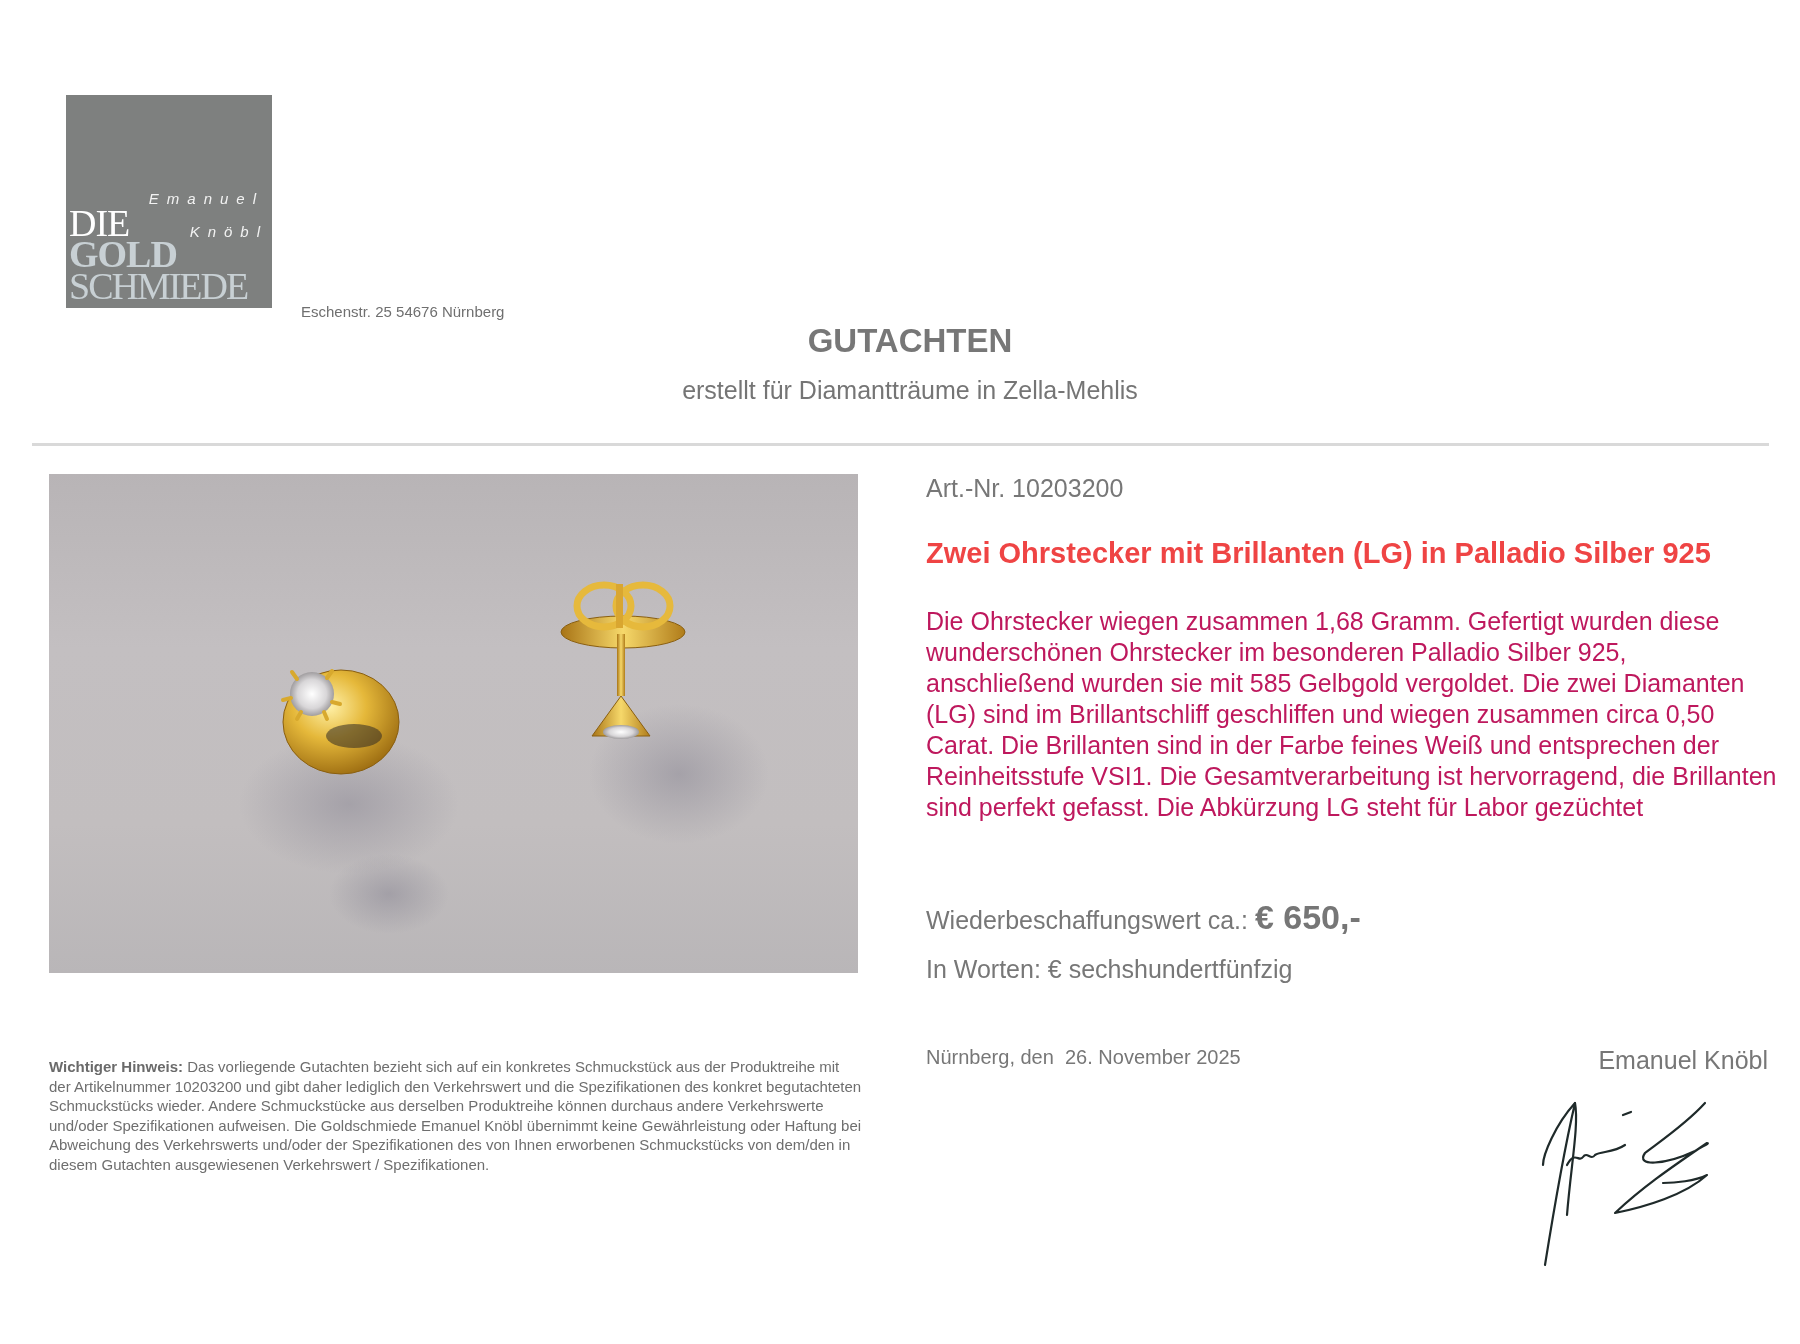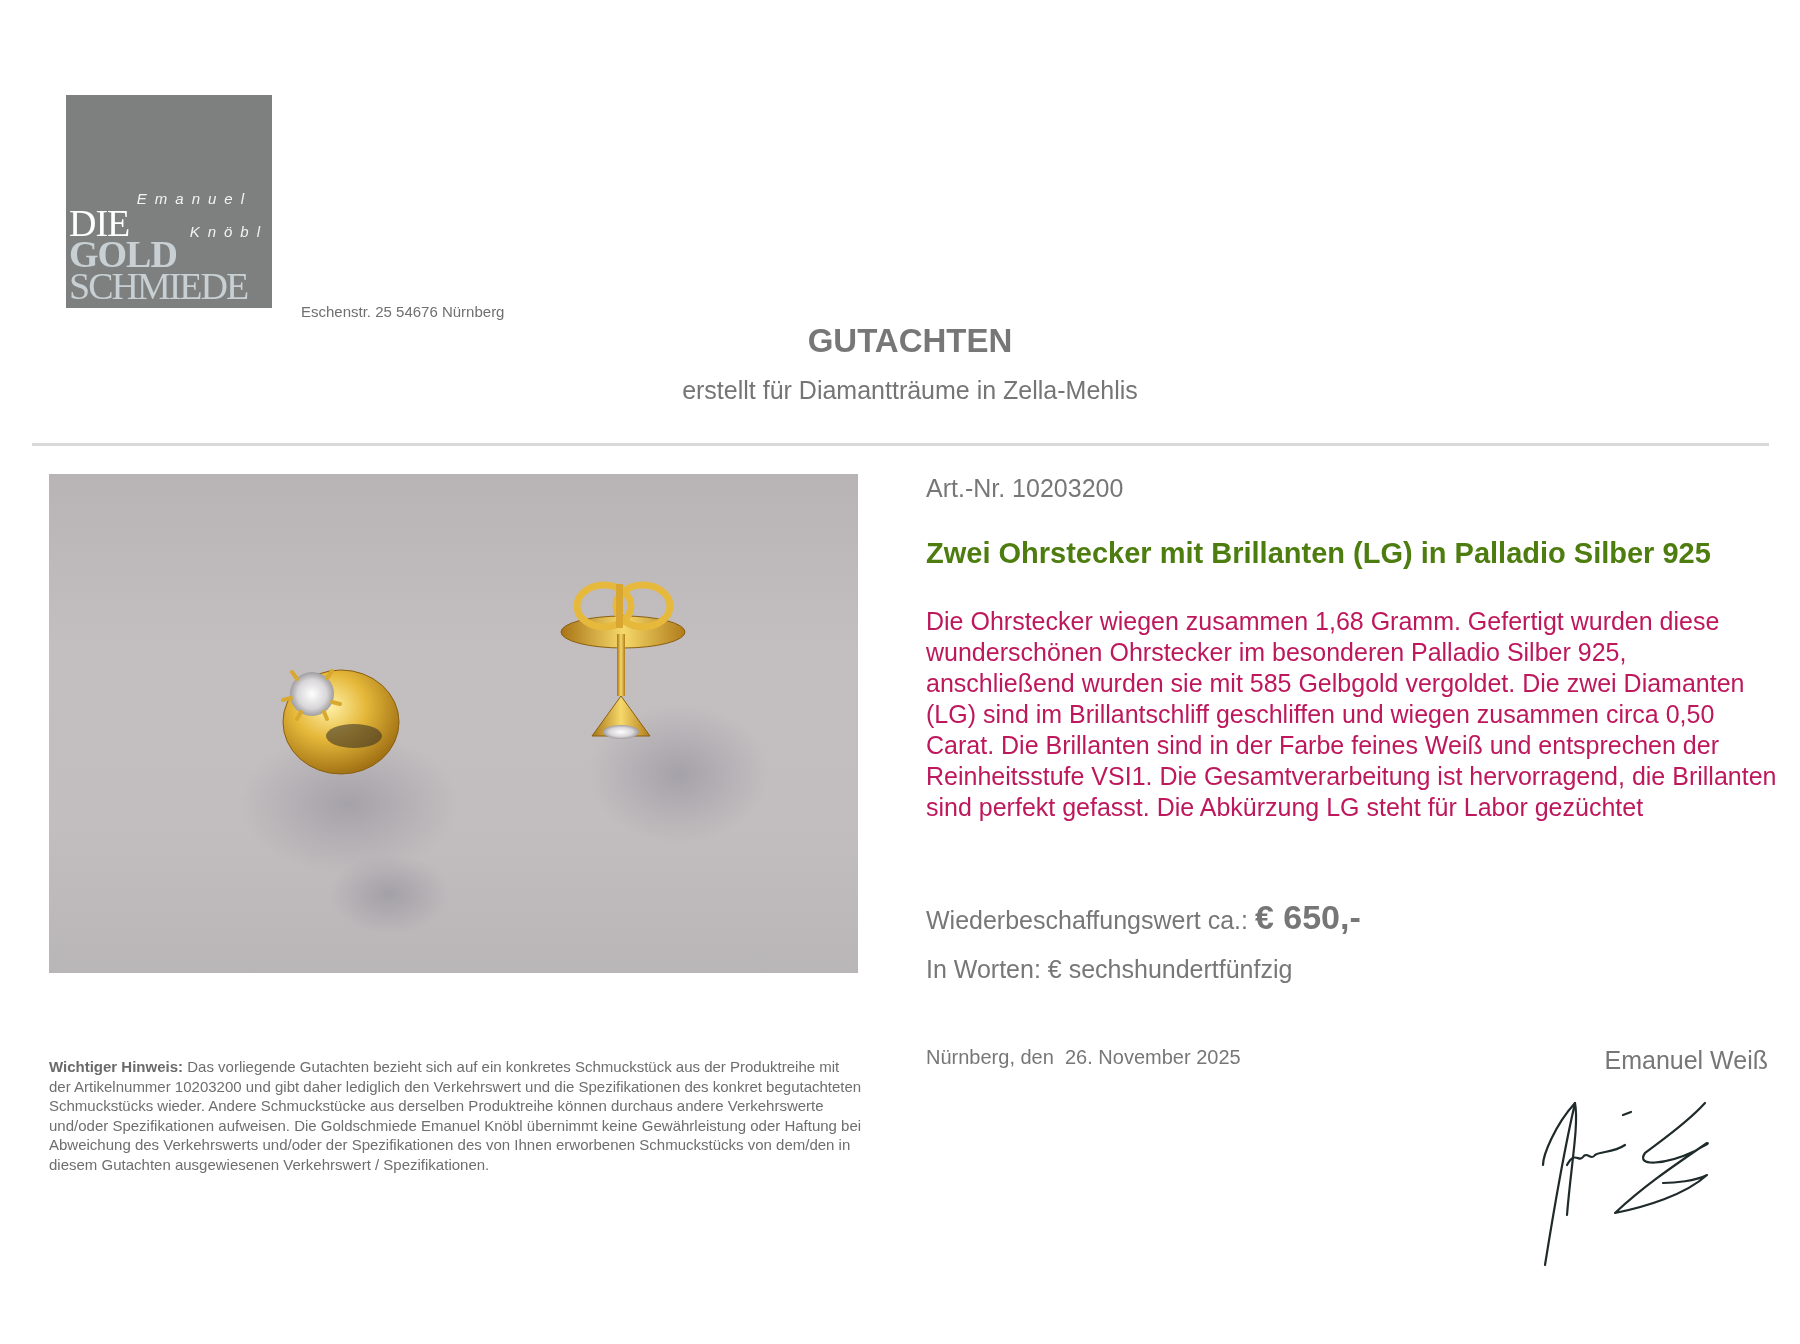--- a/index.html
+++ b/index.html
@@ -8,21 +8,21 @@
   .abs { position:absolute; }
 
   
   .logo { left:66px; top:95px; width:206px; height:213px; background:#7e807f; }
   .logo .die { position:absolute; left:3px; top:109px; font-family:"Liberation Serif", serif;
                font-size:38px; color:#ffffff; letter-spacing:-1px; line-height:1; }
   .logo .gold { position:absolute; left:3px; top:140px; font-family:"Liberation Serif", serif;
                font-size:38px; color:#c8d0d4; letter-spacing:-1px; line-height:1;font-weight:bold; }
   .logo .schmiede { position:absolute; left:3px; top:172px; font-family:"Liberation Serif", serif;
                font-size:38px; color:#c8d0d4; letter-spacing:-2px; line-height:1; }
-  .logo .emanuel { position:absolute; right:20px; top:96px; font-size:15px; font-style:italic;
+  .logo .emanuel { position:absolute; right:8px; top:96px; font-size:15px; font-style:italic;
                color:#f2f2f2; letter-spacing:8px; line-height:1;margin-left:12px; }
   .logo .knoebl { position:absolute; right:4px; top:129px; font-size:15px; font-style:italic;
                color:#f2f2f2; letter-spacing:8px; line-height:1;text-align:center; }
 
   .address { left:301px; top:303px; font-size:15px; color:#6f6f6f; }
 
   .title { left:0; width:1820px; top:322px; text-align:center; font-size:33px; font-weight:bold; color:#777; }
   .subtitle { left:0; width:1820px; top:376px; text-align:center; font-size:25px; color:#757575; }
 
   .divider { left:32px; top:443px; width:1737px; height:3px; background:#d9d9d9; }
@@ -30,21 +30,21 @@
   
   .photo { left:49px; top:474px; width:809px; height:499px; overflow:hidden;
            background:linear-gradient(180deg,#b8b4b6 0%,#c3bfc1 35%,#c2bebf 70%,#b9b6b8 100%); }
   .photo svg { position:absolute; left:0; top:0; }
 
   .notice { left:49px; top:1057px; width:815px; font-size:15px; line-height:19.5px; color:#6e6e6e; }
   .notice b { font-weight:bold; color:#6a6a6a; }
 
   
   .artnr { left:926px; top:474px; font-size:25px; color:#777; }
-  .prodtitle { left:926px; top:537px; font-size:29px; font-weight:bold; color:#4d7c0f; }
+  .prodtitle { left:926px; top:537px; font-size:29px; font-weight:bold; color:#ef4444; }
   .desc { left:926px; top:606px; width:855px; font-size:25px; line-height:31px; color:#be185d; }
   .value { left:926px; top:898px; font-size:25px; color:#777; }
   .value .price { font-size:34px; font-weight:bold; color:#767676; }
   .words { left:926px; top:955px; font-size:25px; color:#777; }
   .place-date { left:926px; top:1046px; font-size:20px; color:#777; }
   .signer { right:32px; top:1046px; font-size:25px; color:#777; }
   .signature { left:1535px; top:1095px; width:210px; height:175px; }
 </style>
 </head>
 <body>
@@ -124,21 +124,21 @@
 <div class="abs artnr">Art.-Nr. 10203200</div>
 <div class="abs prodtitle">Zwei Ohrstecker mit Brillanten (LG) in Palladio Silber 925</div>
 <div class="abs desc">Die Ohrstecker wiegen zusammen 1,68 Gramm. Gefertigt wurden diese wunderschönen Ohrstecker im besonderen Palladio Silber 925, anschließend wurden sie mit 585 Gelbgold vergoldet. Die zwei Diamanten (LG) sind im Brillantschliff geschliffen und wiegen zusammen circa 0,50 Carat. Die Brillanten sind in der Farbe feines Weiß und entsprechen der Reinheitsstufe VSI1. Die Gesamtverarbeitung ist hervorragend, die Brillanten sind perfekt gefasst. Die Abkürzung LG steht für Labor gezüchtet</div>
 
 <div class="abs value">
   <span>Wiederbeschaffungswert ca.: </span><span class="price">€ 650,-</span>
 </div>
 <div class="abs words">In Worten: € sechshundertfünfzig</div>
 
 <div class="abs place-date" style="white-space:pre;">Nürnberg, den  26. November 2025</div>
-<div class="abs signer">Emanuel Weiß</div>
+<div class="abs signer">Emanuel Knöbl</div>
 
 <svg class="abs signature" viewBox="0 0 210 175">
   <g fill="none" stroke="#1f2a2a" stroke-width="2.2" stroke-linecap="round" stroke-linejoin="round">
     <path d="M10 170 C 18 120, 28 60, 40 8 C 44 30, 36 70, 32 120"></path>
     <path d="M40 8 C 20 30, 8 60, 8 70"></path>
     <path d="M32 70 C 40 55, 44 68, 48 62 C 52 56, 56 66, 60 60 C 66 56, 78 58, 90 50"></path>
     <path d="M88 20 L 96 17"></path>
     <path d="M170 8 C 150 30, 120 50, 110 58 C 100 72, 130 70, 160 56 C 170 50, 175 48, 172 48 C 140 70, 110 90, 80 118 C 110 112, 150 100, 172 80 C 160 86, 140 88, 128 88"></path>
   </g>
 </svg>

